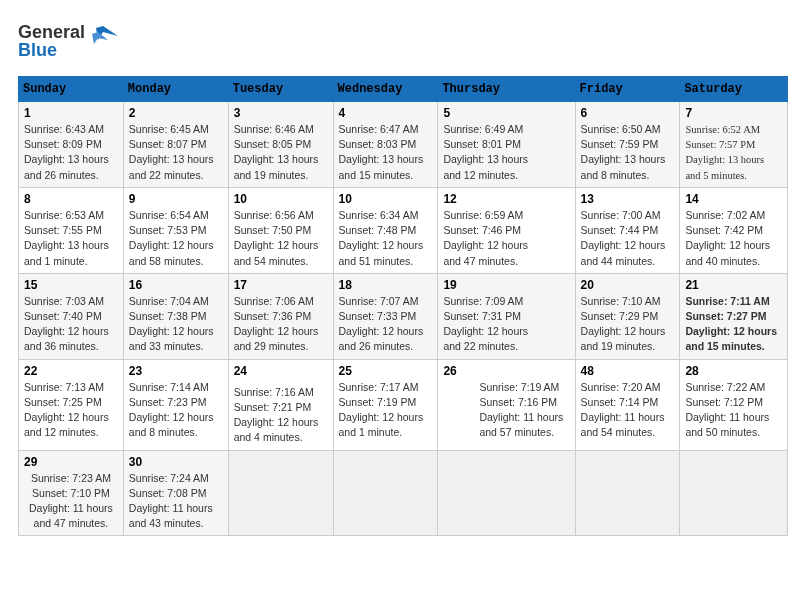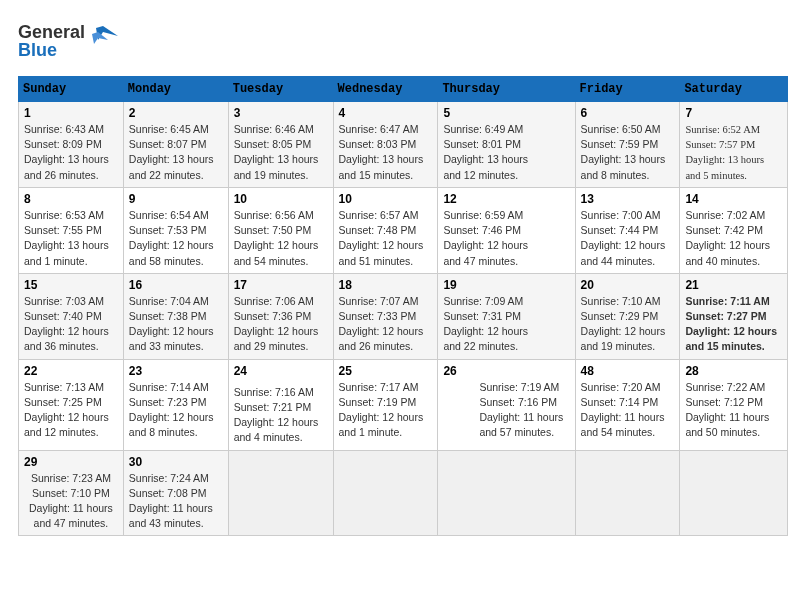--- a/index.html
+++ b/index.html
@@ -183,21 +183,21 @@
           </td>
           <td>
             <span class="day-num">10</span>
             <div class="day-info" style="white-space: pre-line;">Sunrise: 6:56 AM
 Sunset: 7:50 PM
 Daylight: 12 hours
 and 54 minutes.</div>
           </td>
           <td>
             <span class="day-num">10</span>
-            <div class="day-info" style="white-space: pre-line;">Sunrise: 6:57 AM
+            <div class="day-info" style="white-space: pre-line;">Sunrise: 6:34 AM
 Sunset: 7:48 PM
 Daylight: 12 hours
 and 51 minutes.</div>
           </td>
           <td>
             <span class="day-num">12</span>
             <div class="day-info" style="white-space: pre-line;">Sunrise: 6:59 AM
 Sunset: 7:46 PM
 Daylight: 12 hours
 and 47 minutes.</div>

